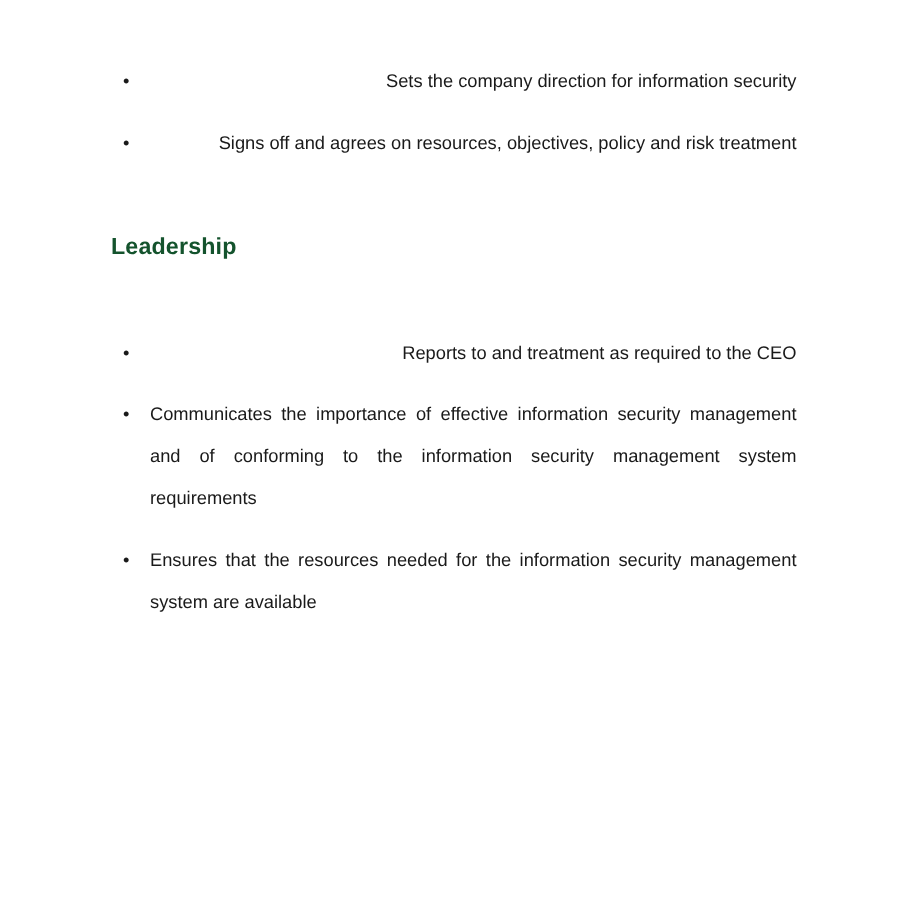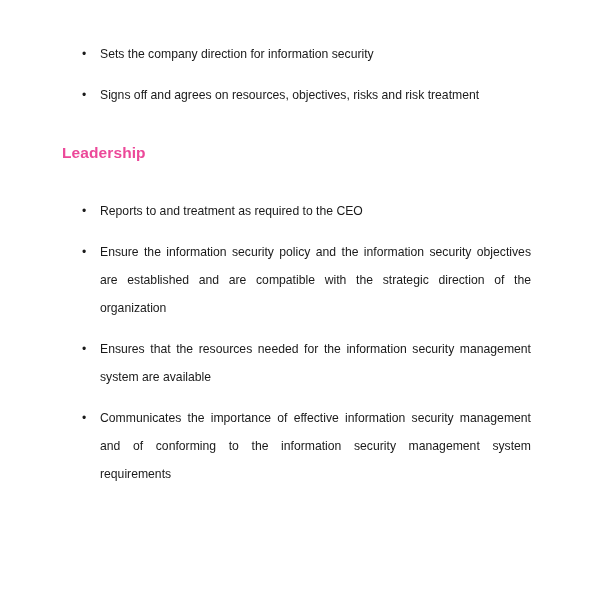--- a/index.html
+++ b/index.html
@@ -37,64 +37,63 @@
     padding-left: 38px;
     margin: 0 0 13px 0;
     font-size: 12.2px;
     line-height: 28px;
     text-align: justify;
     text-justify: inter-word;
     -webkit-hyphens: none;
     hyphens: none;
   }
   ul.bullet-list > li.single-line {
-    text-align: left;
+    text-align: right;
   }
   ul.bullet-list > li::before {
     content: "\2022";
     position: absolute;
     left: 20px;
     top: 0;
     font-size: 12.2px;
     line-height: 28px;
     color: #1a1a1a;
   }
   h2.section-heading {
     font-size: 15.5px;
     font-weight: bold;
     line-height: 28px;
-    margin: 0;
+    margin: 12px;
     padding: 0;
-    color: #ec4899;
+    color: #14532d;
     letter-spacing: 0.1px;
   }
   .gap-before-heading { height: 17px; }
   .gap-after-heading  { height: 30px; }
 </style>
 </head>
 <body>
 
 <div id="page">
 
   <section class="doc-section">
     <ul class="bullet-list">
       <li class="single-line">Sets the company direction for information security</li>
-      <li class="single-line">Signs off and agrees on resources, objectives, risks and risk treatment</li>
+      <li class="single-line">Signs off and agrees on resources, objectives, policy and risk treatment</li>
     </ul>
   </section>
 
   <div class="gap-before-heading"></div>
 
   <h2 class="section-heading">Leadership</h2>
 
   <div class="gap-after-heading"></div>
 
   <section class="doc-section">
     <ul class="bullet-list">
       <li class="single-line">Reports to and treatment as required to the CEO</li>
-      <li>Ensure the information security policy and the information security objectives are established and are compatible with the strategic direction of the organization</li>
+      <li>Communicates the importance of effective information security management and of conforming to the information security management system requirements</li>
       <li>Ensures that the resources needed for the information security management system are available</li>
-      <li>Communicates the importance of effective information security management and of conforming to the information security management system requirements</li>
 
     </ul>
   </section>
 
 </div>
 
 </body></html>

